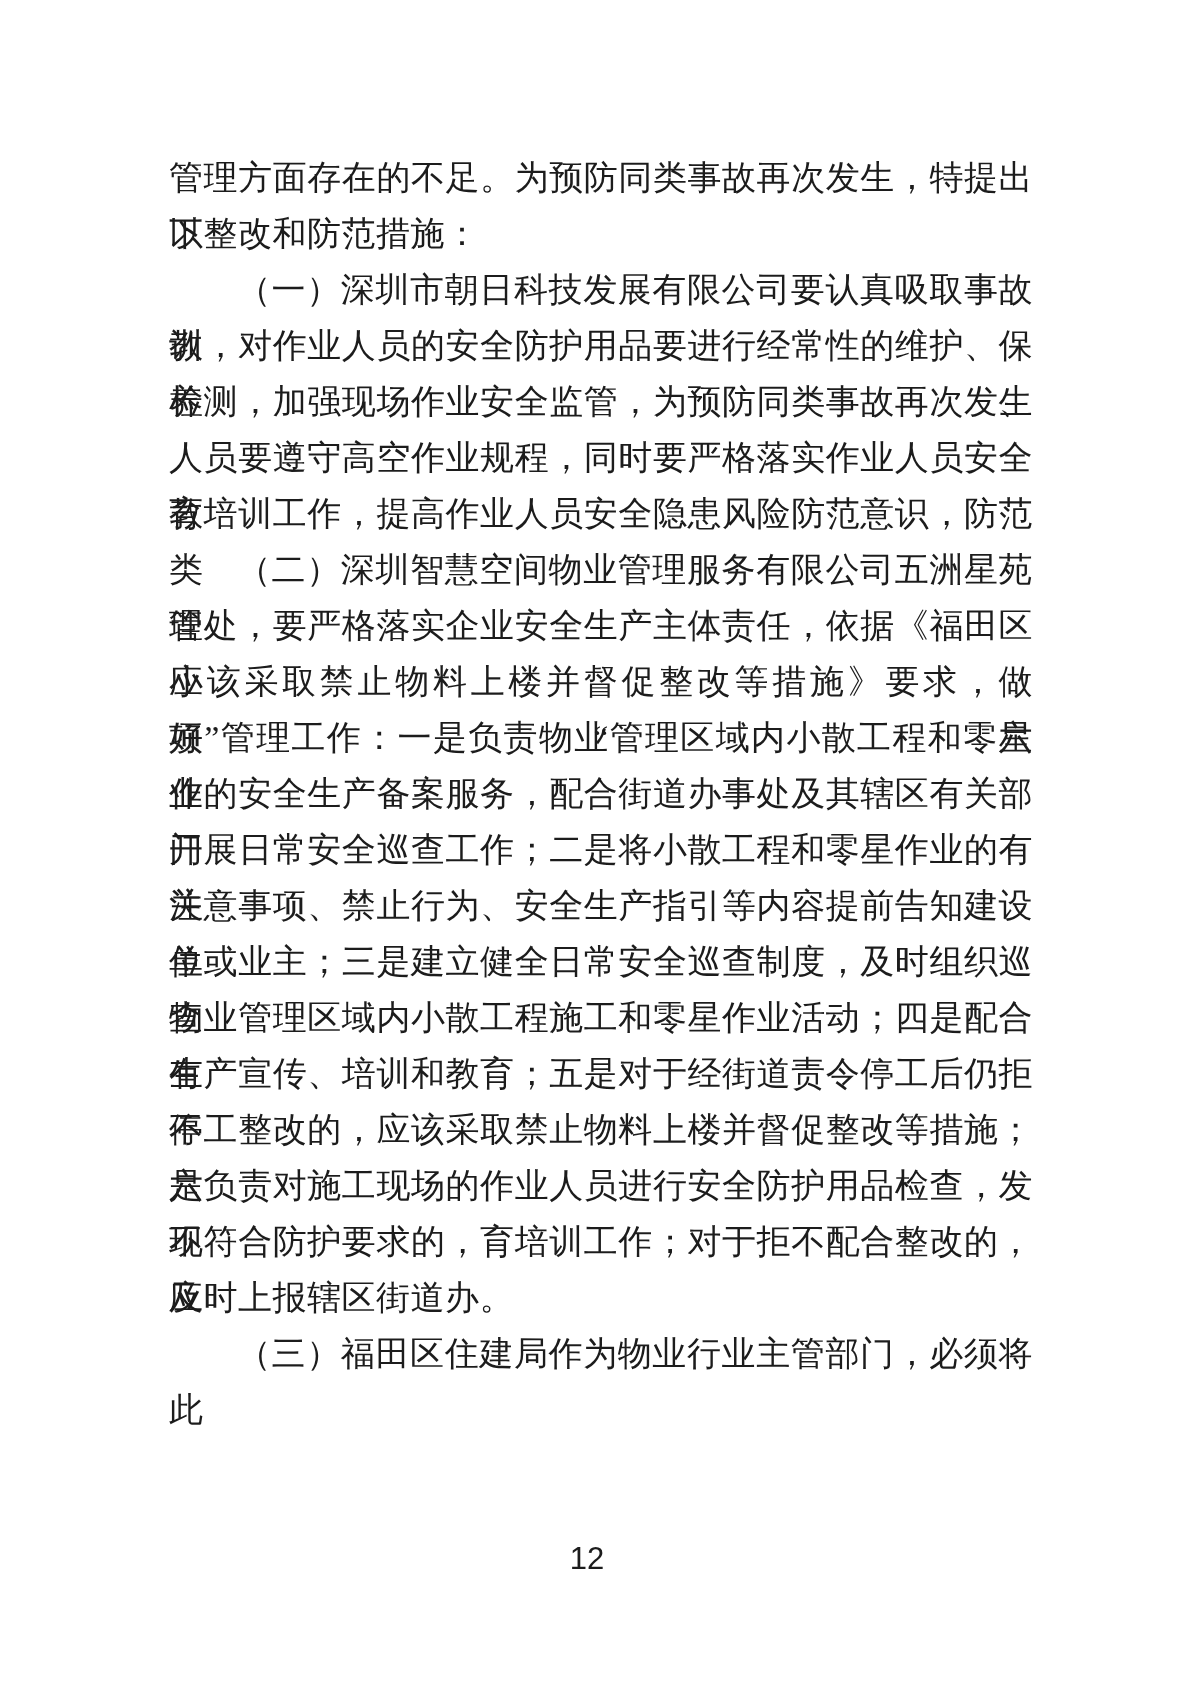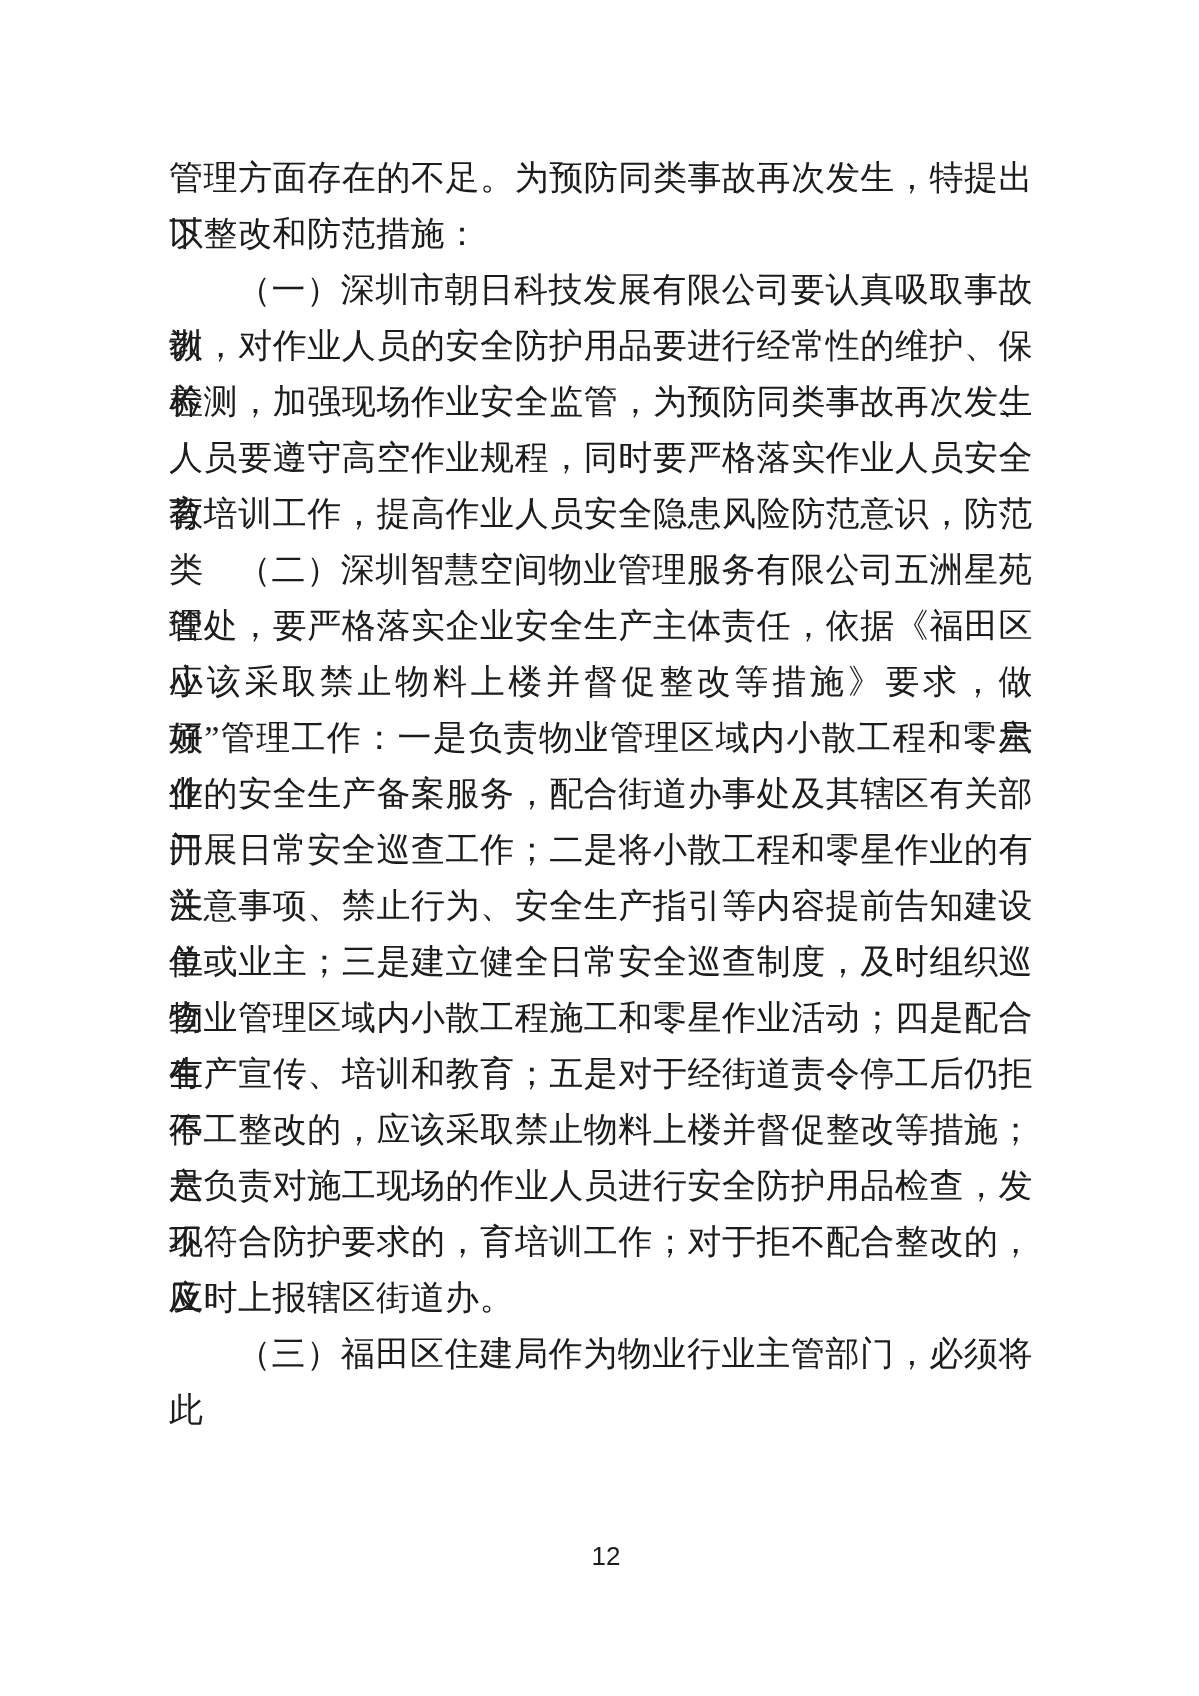--- a/index.html
+++ b/index.html
@@ -38,23 +38,22 @@
   .line.i {
     text-indent: 2em;
   }
   .page-number {
     position: absolute;
     left: 0;
     top: 1541px;
     width: 100%;
     text-align: center;
     font-family: "Liberation Sans", "DejaVu Sans", sans-serif;
-    font-size: 26px;
+    font-size: 31px;
     color: #1c1c1c;
-    margin-left: 19px;
   }
 </style>
 </head>
 <body>
 
 <div class="page">
   <div class="content">
 
     <div>
       <div class="line j">管理方面存在的不足。为预防同类事故再次发生，特提出以</div>

